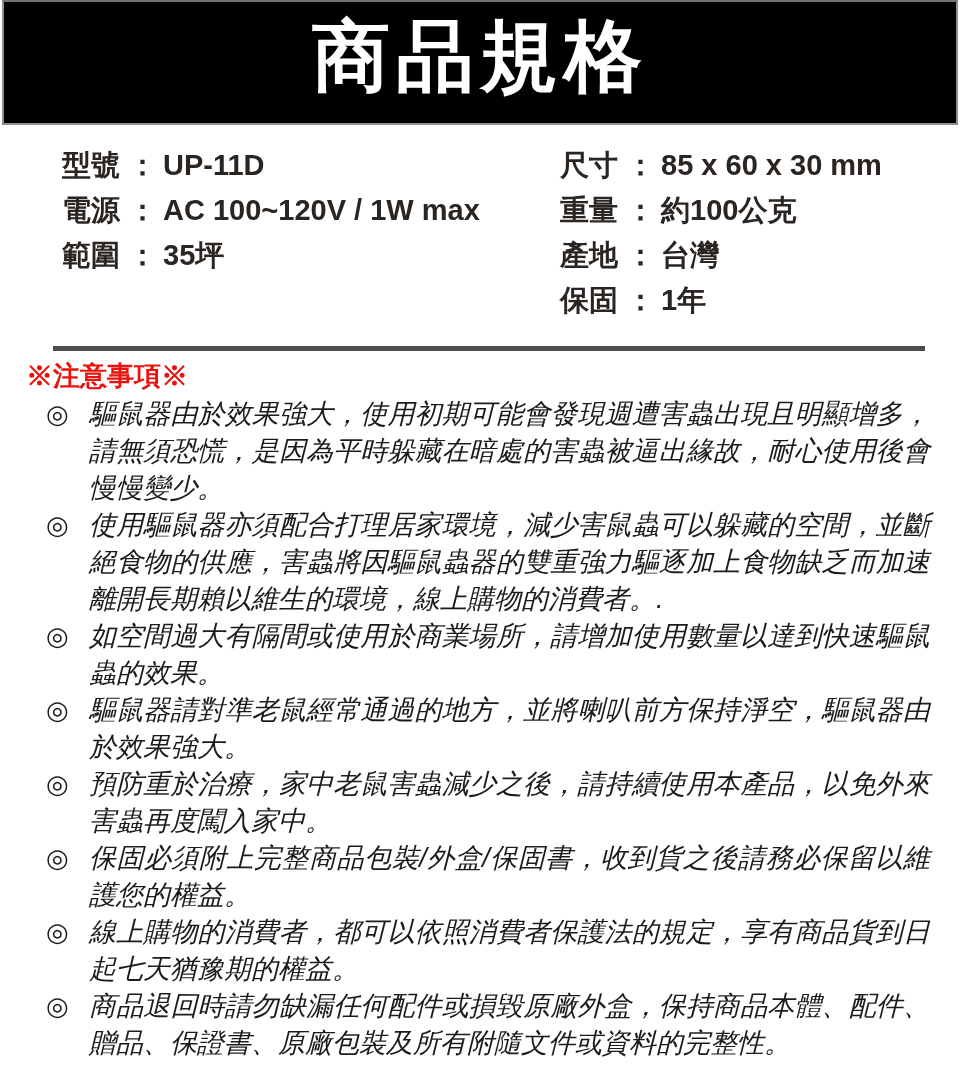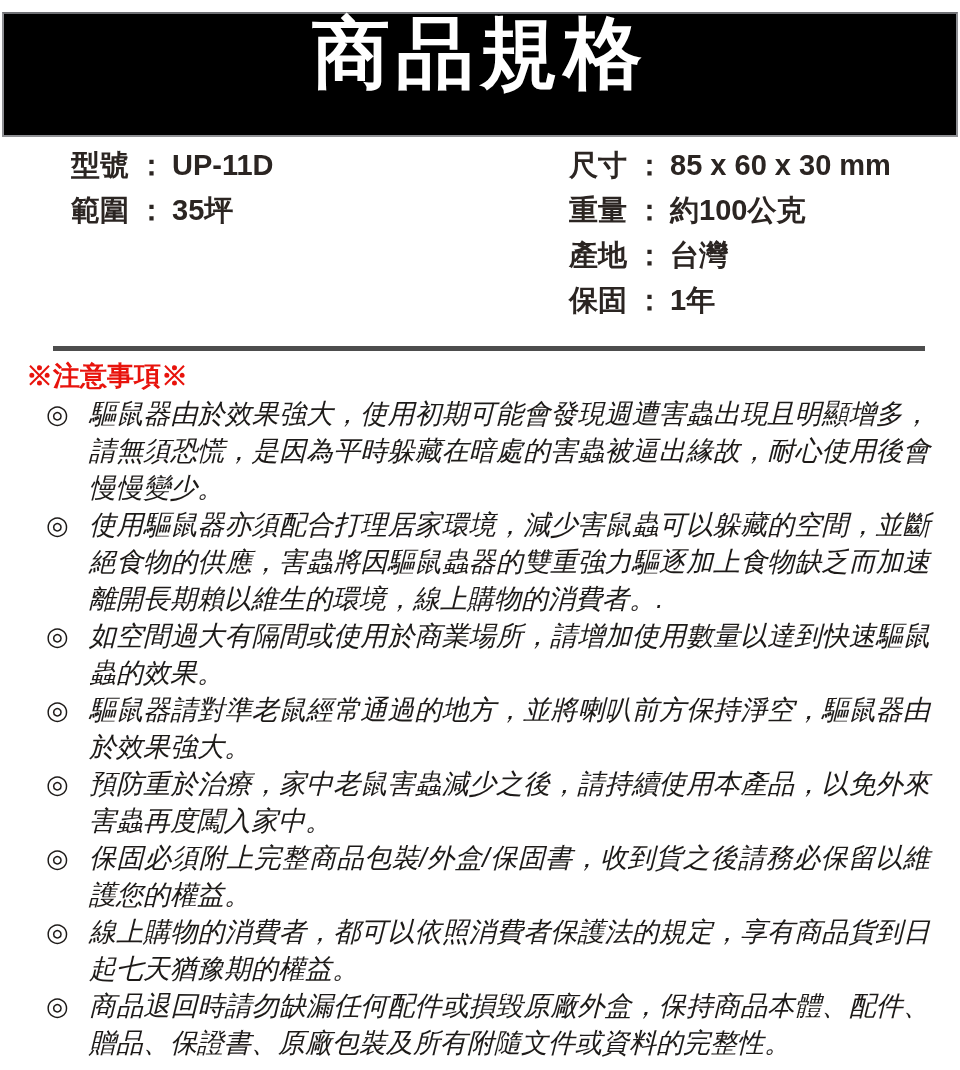--- a/index.html
+++ b/index.html
@@ -14,27 +14,28 @@
     height: 1070px;
     background: #ffffff;
     overflow: hidden;
     color: #272220;
   }
 
   
   .banner {
     position: absolute;
     left: 2px;
-    top: 12px;
+    top: 0;
     width: 952px;
     height: 121px;
     background: #000000;
     border: 2px solid #8f9094;
     border-top-color: #6f7074;
     display: flex;
+    align-items: center;
     justify-content: center;
   }
   .banner-title {
     color: #ffffff;
     font-size: 78px;
     font-weight: bold;
     letter-spacing: 6px;
     line-height: 1;
     padding-bottom: 14px;
   }
@@ -51,21 +52,20 @@
     top: 0;
   }
   .spec-col.left  { left: 62px;  width: 480px; }
   .spec-col.right { left: 560px; width: 380px; }
   .spec-row {
     font-size: 29px;
     font-weight: bold;
     line-height: 45px;
     white-space: nowrap;
     color: #2b2522;
-    margin-left: 9px;
   }
   .spec-colon { padding: 0 6px 0 8px; }
 
   
   .divider {
     position: absolute;
     left: 53px;
     top: 346px;
     width: 872px;
     height: 5px;
@@ -116,20 +116,23 @@
   <div class="banner">
     <div class="banner-title">商品規格</div>
   </div>
 
   <div class="specs">
     <div class="spec-col left">
       <div class="spec-row">
         <span>型號</span><span class="spec-colon">：</span><span>UP-11D</span>
       </div>
       <div class="spec-row">
+        <span>電源</span><span class="spec-colon">：</span><span>AC 100~120V / 1W max</span>
+      </div>
+      <div class="spec-row">
         <span>範圍</span><span class="spec-colon">：</span><span>35坪</span>
       </div>
     </div>
     <div class="spec-col right">
       <div class="spec-row">
         <span>尺寸</span><span class="spec-colon">：</span><span>85 x 60 x 30 mm</span>
       </div>
       <div class="spec-row">
         <span>重量</span><span class="spec-colon">：</span><span>約100公克</span>
       </div>

